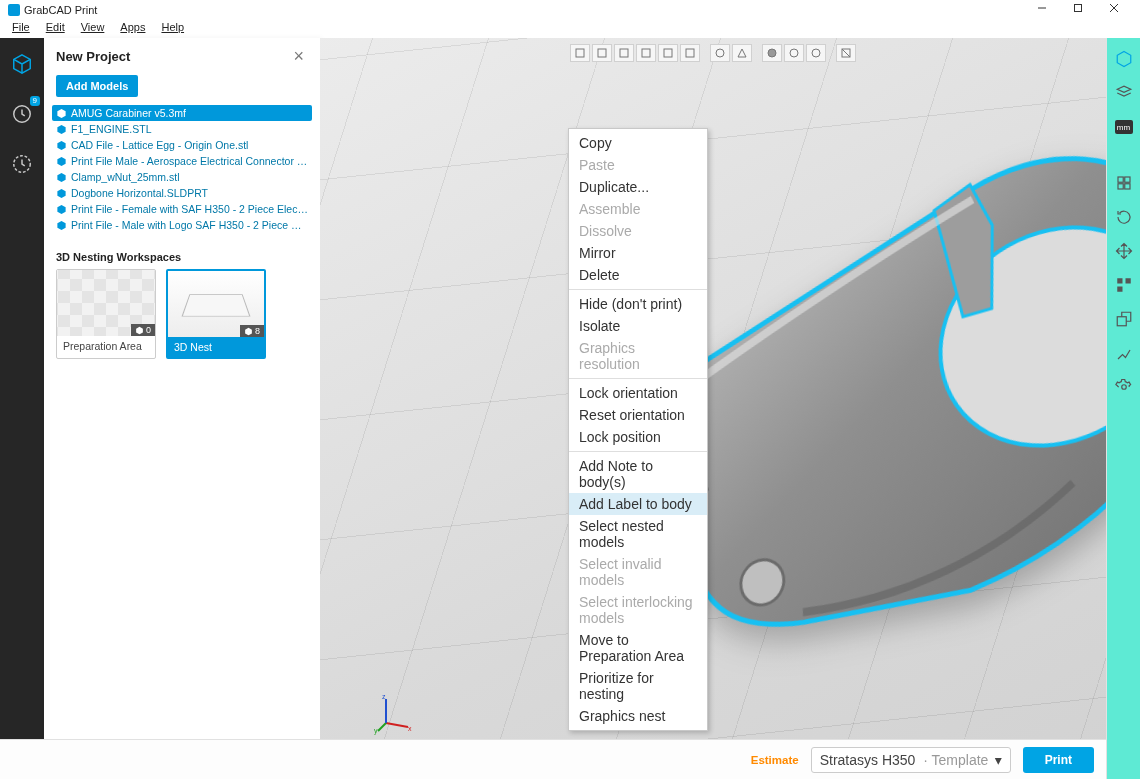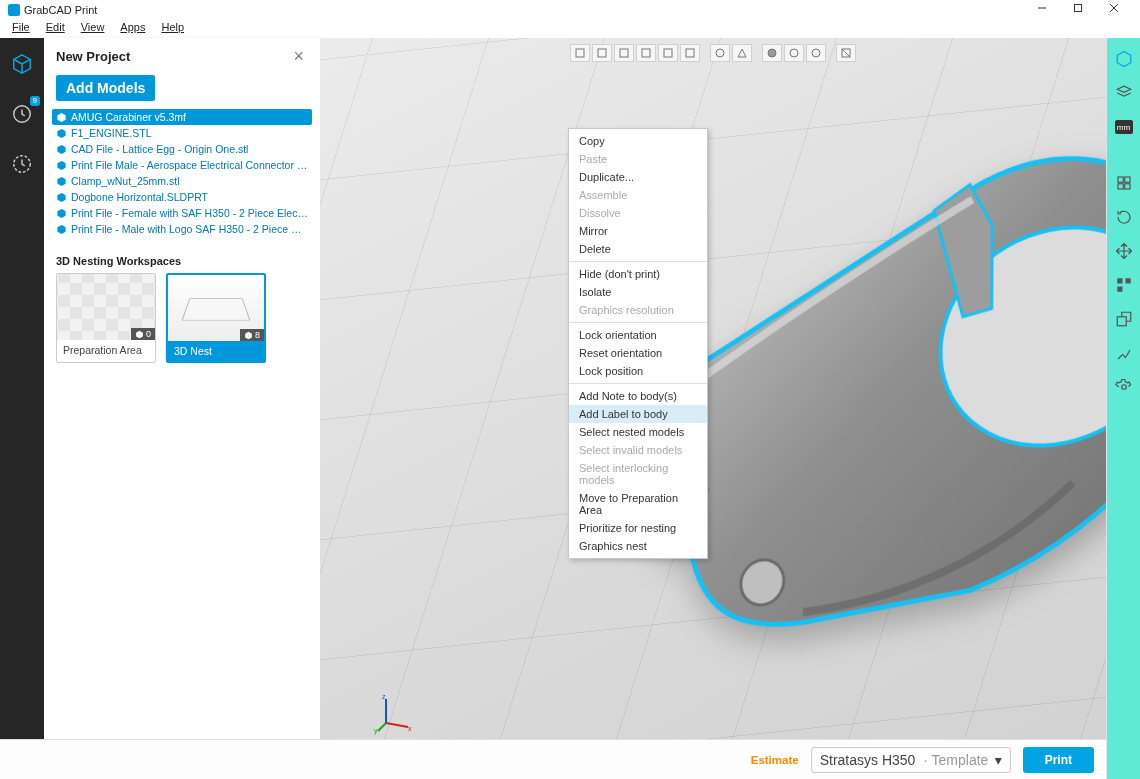--- a/index.html
+++ b/index.html
@@ -26,21 +26,21 @@
 .badge { position: absolute; top: -2px; right: -2px; background: #00A4E4; color: #fff; font-size: 8px; border-radius: 3px; padding: 0 3px; line-height: 10px; }
 .activitybar .spacer { flex: 1; }
 .avatar { width: 26px; height: 26px; border-radius: 50%; background: #d4d4d4; margin-bottom: 12px; }
 
 
 .panel { width: 276px; background: #fff; display: flex; flex-direction: column; position: relative; box-shadow: 2px 0 6px rgba(0,0,0,0.05); }
 .panel-header { display: flex; align-items: center; padding: 8px 12px 4px 12px; }
 .panel-title { font-size: 13px; font-weight: 600; flex: 1; color: #222; }
 .close-x { font-size: 18px; color: #7a7a7a; font-weight: 300; cursor: pointer; padding: 0 4px; }
 
-.add-models-btn { margin: 4px 12px 8px 12px; background: #0098DB; color: #fff; font-size: 14px; font-weight: 600; padding: 5px 10px; display: inline-flex; border: none; border-radius: 2px; cursor: pointer; align-self: flex-start; }
+.add-models-btn { margin: 4px 12px 8px 12px; background: #0098DB; color: #fff; font-size: 11px; font-weight: 600; padding: 5px 10px; display: inline-flex; border: none; border-radius: 2px; cursor: pointer; align-self: flex-start; }
 
 .model-list { list-style: none; padding: 0 8px 8px 8px; }
 .model-row { display: flex; align-items: center; padding: 2px 4px; font-size: 10.5px; color: #0078a8; gap: 4px; white-space: nowrap; overflow: hidden; text-overflow: ellipsis; border-radius: 2px; }
 .model-row.selected { background: #0098DB; color: #fff; }
 .model-row .cube-icon { width: 11px; height: 11px; flex-shrink: 0; }
 .model-row span { overflow: hidden; text-overflow: ellipsis; }
 
 .workspaces-title { font-size: 11px; font-weight: 700; padding: 10px 12px 6px 12px; color: #222; }
 .workspace-row { display: flex; gap: 10px; padding: 0 12px 12px 12px; }
 .ws-card { width: 100px; border: 1px solid #ccc; border-radius: 2px; overflow: hidden; display: flex; flex-direction: column; cursor: pointer; }
@@ -75,21 +75,21 @@
 .vt-btn { width: 20px; height: 18px; border: 1px solid #d0d0d0; background: #f6f6f6; display:flex; align-items:center; justify-content:center; }
 .vt-btn svg { width:12px; height:12px; stroke:#777; fill:none; }
 
 
 .toolsbar { width: 34px; background: #5eead4; border-left: 1px solid #e2e2e2; display: flex; flex-direction: column; align-items: center; padding-top: 10px; gap: 12px; }
 .toolsbar .tool { width: 22px; height: 22px; display:flex; align-items:center; justify-content:center; color:#555; }
 .toolsbar .tool.active { color: #00A4E4; }
 .toolsbar .mm { background:#333; color:#fff; font-size:8px; width:18px; height:14px; border-radius:2px; display:flex; align-items:center; justify-content:center; }
 
 
-.contextmenu { position:absolute; left:568px; top:90px; width:140px; background:#fff; border:1px solid #c8c8c8; box-shadow:2px 2px 5px rgba(0,0,0,0.2); padding:3px 0; font-size:11px; color:#333; }
+.contextmenu { position:absolute; left:568px; top:90px; width:140px; background:#fff; border:1px solid #c8c8c8; box-shadow:2px 2px 5px rgba(0,0,0,0.2); padding:3px 0; font-size:14px; color:#333; }
 .ctx-item { padding: 3px 10px; cursor: default; }
 .ctx-item.disabled { color:#aaa; }
 .ctx-item.hovered { background:#d9edf7; }
 .ctx-sep { height:1px; background:#dedede; margin:3px 0; }
 
 
 .statusbar { position:absolute; bottom:0; left:0; right:34px; height:40px; background:#fdfdfd; border-top:1px solid #e1e1e1; display:flex; align-items:center; justify-content:flex-end; gap:12px; padding:0 12px; }
 .status-estimate { color:#ff8a00; font-size:11.5px; font-weight:600; }
 .printer-select { width:200px; height:26px; border:1px solid #ccc; border-radius:3px; display:flex; align-items:center; padding:0 8px; font-size:14px; color:#444; justify-content: space-between; background:#fff; }
 .printer-select .tmpl { color:#999; margin-left:4px; }

